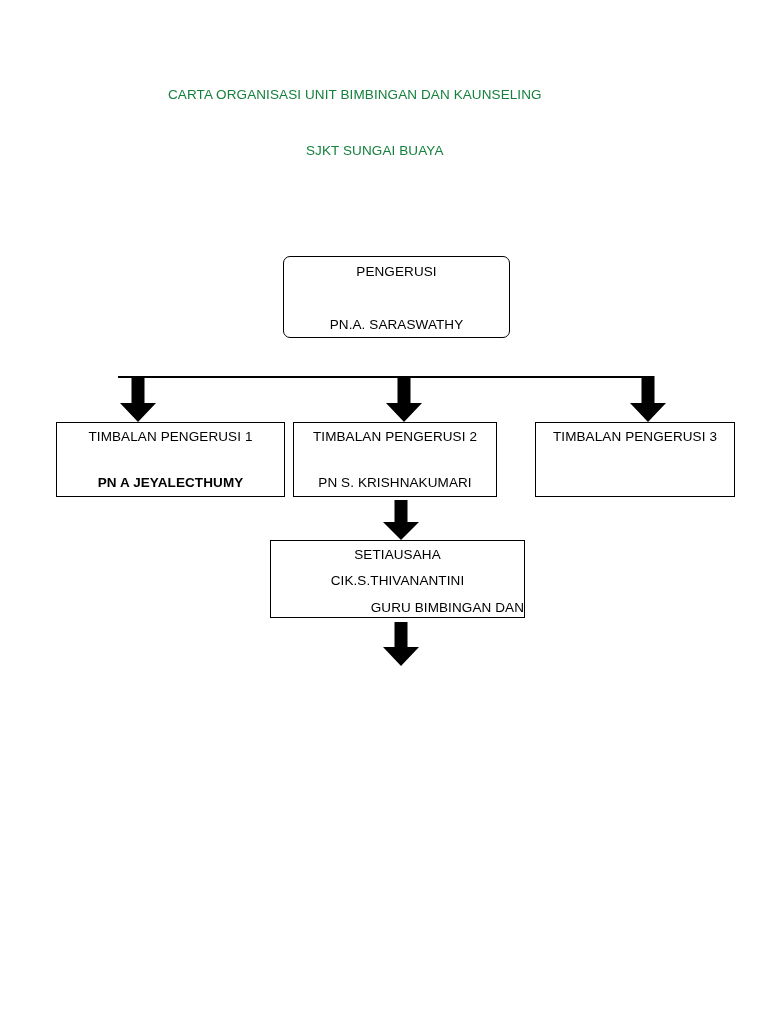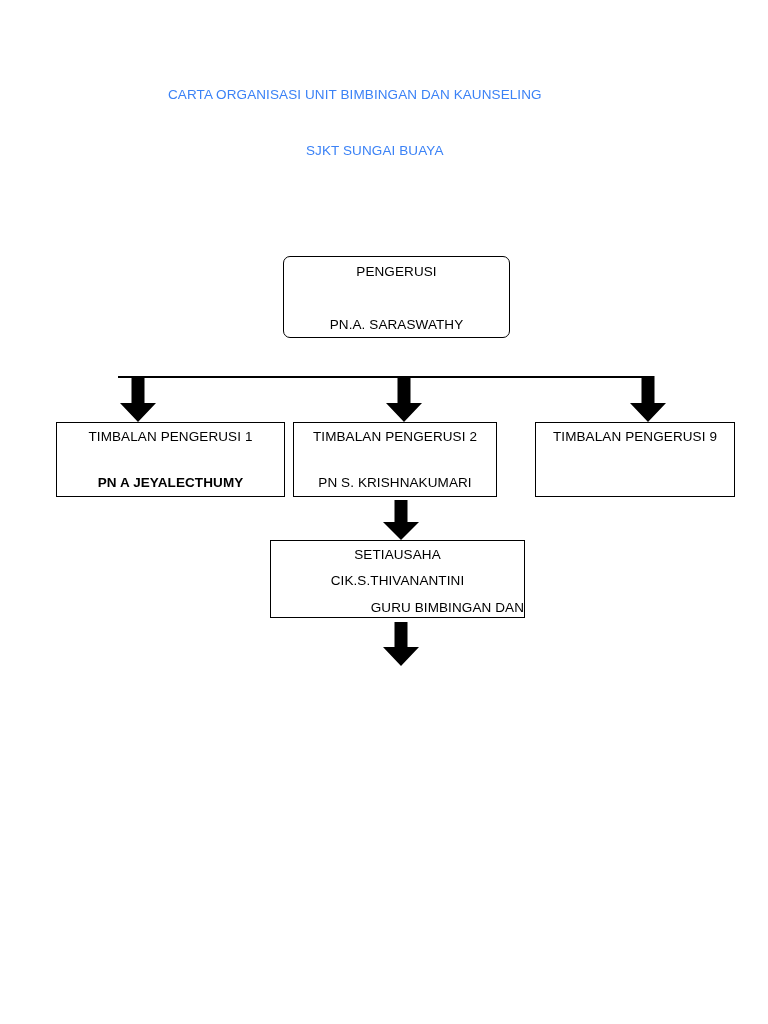--- a/index.html
+++ b/index.html
@@ -23,21 +23,21 @@
     width: 768px;
     height: 1024px;
   }
 
   
   .title-line {
     position: absolute;
     font-size: 13.5px;
     letter-spacing: 0.1px;
     white-space: nowrap;
-    color: #3b82f6;
+    color: #15803d;
   }
   #title-main { left: 168px; top: 87px; }
   #title-sub  { left: 306px; top: 143px; }
 
   
   .node-box {
     position: absolute;
     border: 1.6px solid #000000;
     background: #ffffff;
     box-sizing: border-box;
@@ -137,21 +137,21 @@
     <div class="node-line l1">TIMBALAN PENGERUSI 1</div>
     <div class="node-line l2">PN A JEYALECTHUMY</div>
   </div>
 
   <div class="node-box" id="box-timbalan-2">
     <div class="node-line l1">TIMBALAN PENGERUSI 2</div>
     <div class="node-line l2">PN S. KRISHNAKUMARI</div>
   </div>
 
   <div class="node-box" id="box-timbalan-3">
-    <div class="node-line l1">TIMBALAN PENGERUSI 9</div>
+    <div class="node-line l1">TIMBALAN PENGERUSI 3</div>
     <div class="node-line l2">PN AS. PUSPA</div>
   </div>
 
   <div class="block-arrow" style="left:381px; top:500px;">
     <svg width="40" height="40" viewBox="0 0 40 40" aria-hidden="true">
       <polygon points="13.5,0 26.5,0 26.5,22 38,22 20,40 2,22 13.5,22" fill="#000000"></polygon>
     </svg>
   </div>
 
   <div class="node-box" id="box-setiausaha">

